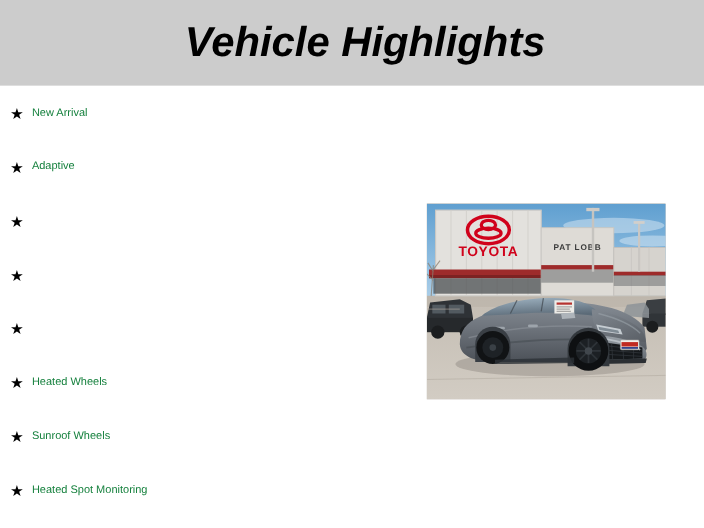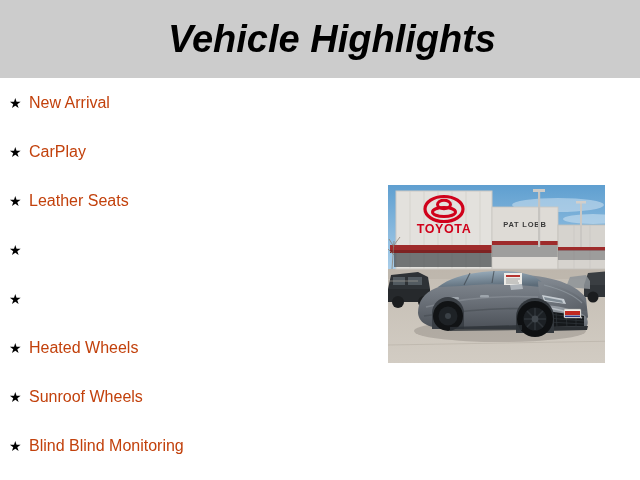--- a/index.html
+++ b/index.html
@@ -66,22 +66,22 @@
     line-height: 1;
     color: #000000;
     width: 20px;
     flex: 0 0 20px;
     display: block;
     text-align: left;
     position: relative;
     top: 0px;
   }
   .highlight-label {
-    font-size: 16px;
-    color: #c2410c;
+    font-size: 10px;
+    color: #15803d;
     line-height: 1;
     white-space: nowrap;
   }
 
   
   .vehicle-photo {
     position: absolute;
     left: 388px;
     top: 107px;
     width: 217px;
@@ -100,43 +100,42 @@
 
 <div class="content">
 
   <ul class="highlights-list">
     <li class="highlight-item">
       <span class="star-icon">★</span>
       <span class="highlight-label">New Arrival</span>
     </li>
     <li class="highlight-item">
       <span class="star-icon">★</span>
-      <span class="highlight-label">CarPlay</span>
-    </li>
-    <li class="highlight-item">
-      <span class="star-icon">★</span>
-      <span class="highlight-label">Leather Seats</span>
+      <span class="highlight-label">Adaptive</span>
+    </li>
+    <li class="highlight-item">
+      <span class="star-icon">★</span>
     </li>
     <li class="highlight-item">
       <span class="star-icon">★</span>
     </li>
     <li class="highlight-item">
       <span class="star-icon">★</span>
     </li>
     <li class="highlight-item">
       <span class="star-icon">★</span>
       <span class="highlight-label">Heated Wheels</span>
     </li>
     <li class="highlight-item">
       <span class="star-icon">★</span>
       <span class="highlight-label">Sunroof Wheels</span>
     </li>
     <li class="highlight-item">
       <span class="star-icon">★</span>
-      <span class="highlight-label">Blind Blind Monitoring</span>
+      <span class="highlight-label">Heated Spot Monitoring</span>
     </li>
   </ul>
 
   <div class="vehicle-photo">
     <svg class="photo-svg" width="232" height="178" viewBox="0 0 232 178" xmlns="http://www.w3.org/2000/svg">
       <defs>
         <linearGradient id="skyGrad" x1="0" y1="0" x2="0" y2="1">
           <stop offset="0%" stop-color="#5f9fd0"></stop>
           <stop offset="100%" stop-color="#a9cde8"></stop>
         </linearGradient>

